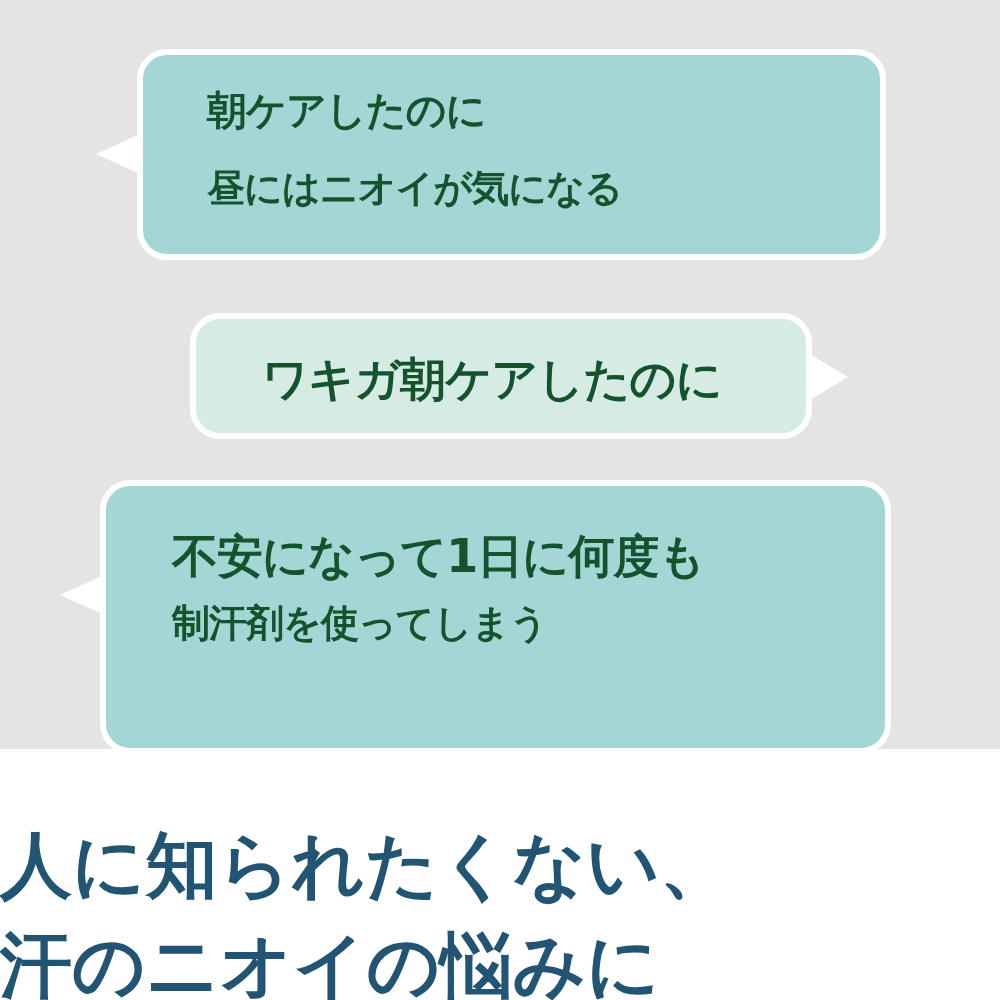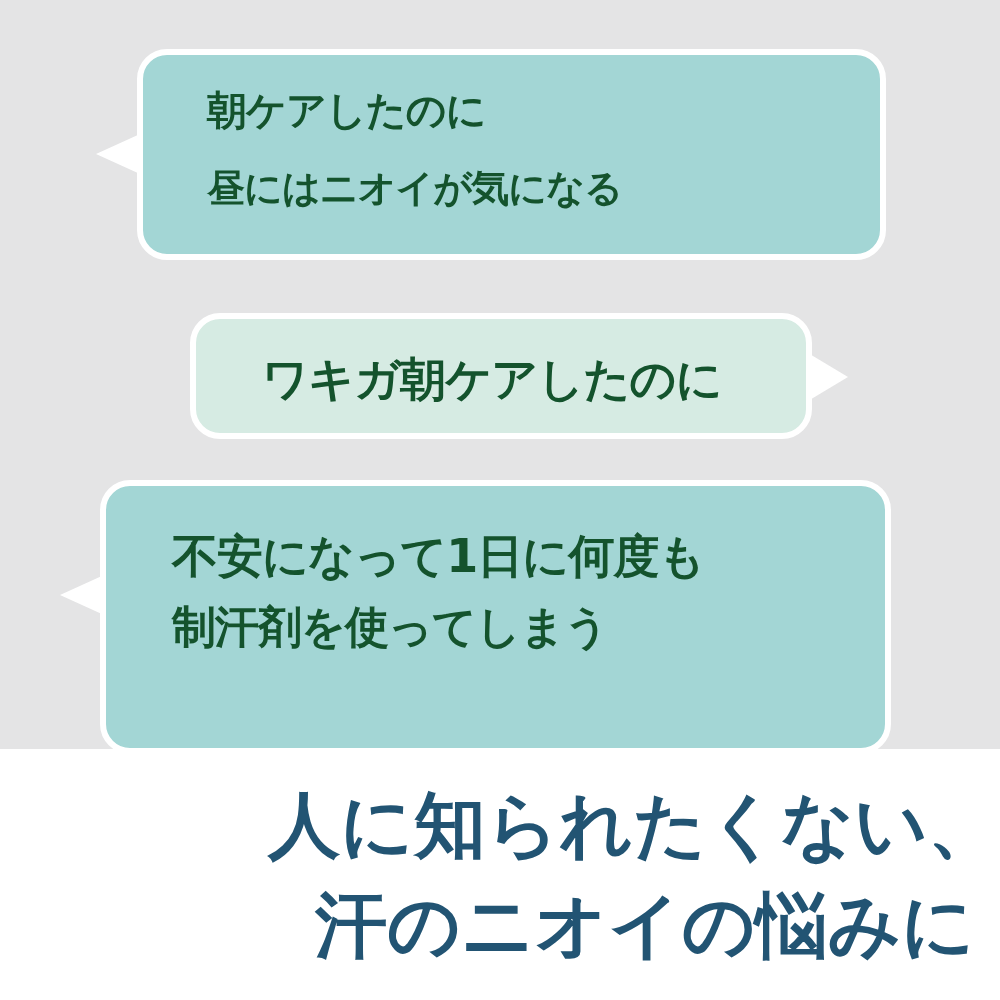--- a/index.html
+++ b/index.html
@@ -30,23 +30,23 @@
       border-left: 40px solid #ffffff;
     }
     .line {
       position: absolute; white-space: nowrap; color: #14532d;
       font-family: "DejaVu Sans", "Liberation Sans", sans-serif;
       letter-spacing: -1px;
     }
     .line b { font-weight: 900; }
     .line .reg { font-weight: 700; }
     .headline {
-      position: absolute; width: 1000px; left: 0; text-align: right;
+      position: absolute; width: 1000px; left: 0; text-align: left;
       color: #225473; font-family: "DejaVu Serif", "Liberation Serif", serif;
-      font-weight: 700; white-space: nowrap;
+      font-weight: 700; white-space: nowrap; margin-top: 40px;
     }
   </style>
 </head>
 <body>
 
 <div class="top-area"></div>
 
 <div class="tail left" style="left:96px; top:134px;"></div>
 <div class="bubble teal" style="left:137px; top:49px; width:749px; height:211px;">
   <div class="line" style="left:64px; top:28px; font-size:40px;">
@@ -62,19 +62,19 @@
   <div class="line" style="left:66px; top:30px; font-size:46px;">
     <b>ワキガ</b><span class="reg">朝ケアしたのに</span>
   </div>
 </div>
 
 <div class="tail left" style="left:60px; top:575px;"></div>
 <div class="bubble teal" style="left:100px; top:480px; width:791px; height:274px;">
   <div class="line" style="left:66px; top:40px; font-size:46px;">
     <b>不安</b><span class="reg">になって</span><b>1日に何度も</b>
   </div>
-  <div class="line" style="left:66px; top:112px; font-size:44px;">
+  <div class="line" style="left:66px; top:112px; font-size:38px;">
     <span class="reg">制汗剤を使ってしまう</span>
   </div>
 </div>
 
 <div class="headline" style="top:780px; font-size:72px; line-height:90px;">人に知られたくない、</div>
 <div class="headline" style="top:880px; font-size:72px; line-height:90px; padding-right:25px; box-sizing:border-box;">汗のニオイの悩みに</div>
 
 </body></html>

